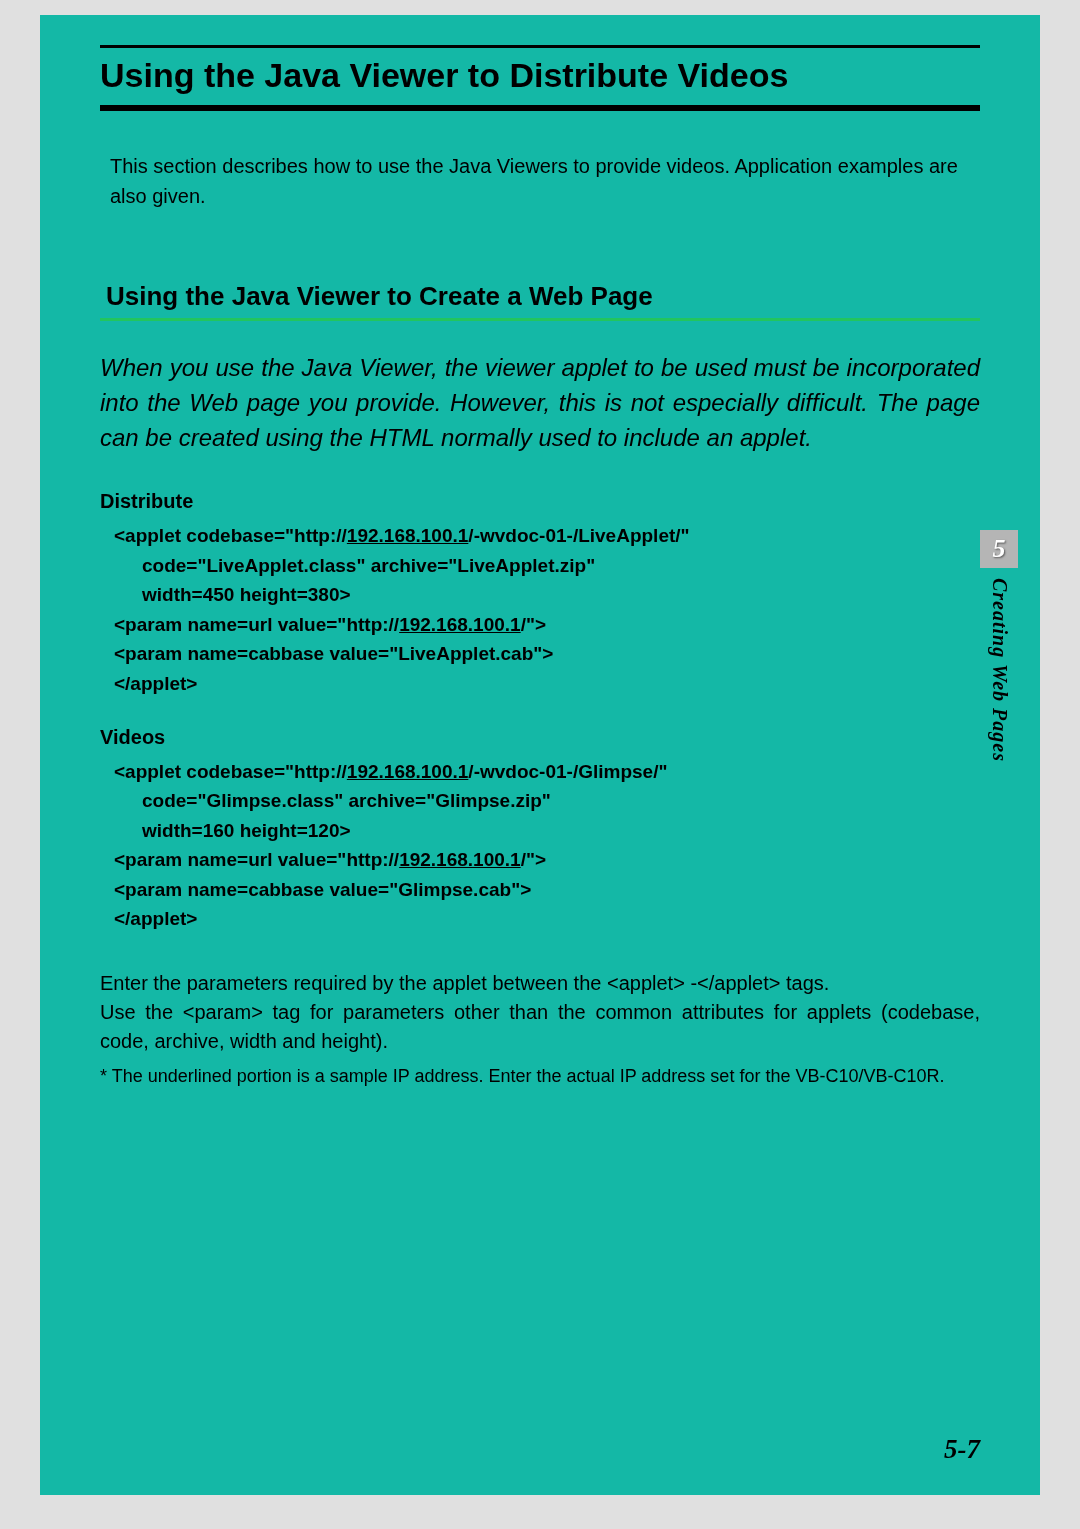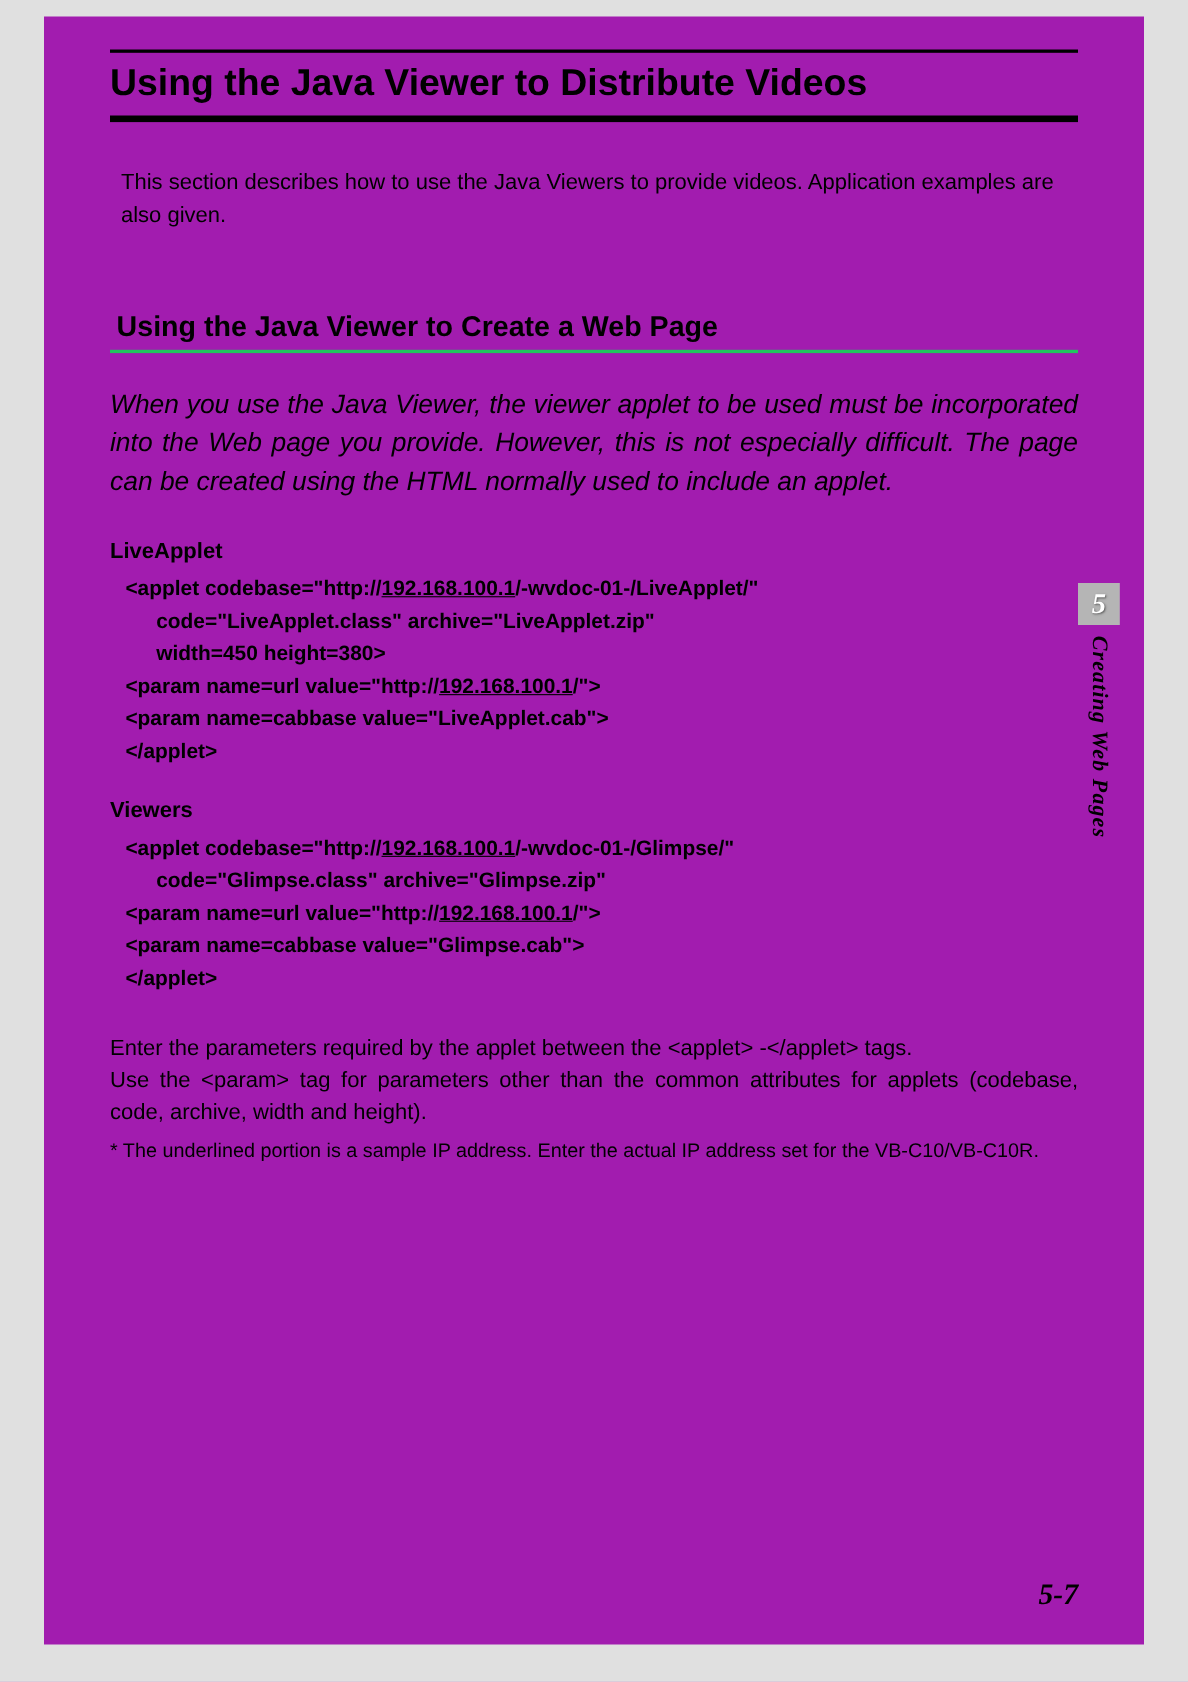--- a/index.html
+++ b/index.html
@@ -8,21 +8,21 @@
       box-sizing: border-box;
     }
     body {
       font-family: Arial, Helvetica, sans-serif;
       background: #e0e0e0;
       width: 1080px;
       height: 1529px;
       position: relative;
     }
     .page {
-      background: #a21caf;
+      background: #14b8a6;
       width: 1000px;
       height: 1480px;
       margin: 15px auto 0;
       position: relative;
       padding: 30px 60px 30px 60px;
     }
     .main-title {
       font-size: 34px;
       font-weight: bold;
       color: #000;
@@ -146,36 +146,37 @@
 
   <h1 class="main-title">Using the Java Viewer to Distribute Videos</h1>
 
   <p class="intro-text">This section describes how to use the Java Viewers to provide videos. Application examples are also given.</p>
 
   <h2 class="section-title">Using the Java Viewer to Create a Web Page</h2>
 
   <p class="section-text">When you use the Java Viewer, the viewer applet to be used must be incorporated into the Web page you provide. However, this is not especially difficult. The page can be created using the HTML normally used to include an applet.</p>
 
   <div>
-    <div class="code-label">LiveApplet</div>
+    <div class="code-label">Distribute</div>
     <div class="code-block">
       <span class="line"><span>&lt;applet codebase="http://</span><span class="underline">192.168.100.1</span><span>/-wvdoc-01-/LiveApplet/"</span></span>
       <span class="indent1">code="LiveApplet.class" archive="LiveApplet.zip"</span>
       <span class="indent1">width=450 height=380&gt;</span>
       <span class="line"><span> &lt;param name=url     value="http://</span><span class="underline">192.168.100.1</span><span>/"&gt;</span></span>
       <span class="line"> &lt;param name=cabbase value="LiveApplet.cab"&gt;</span>
       <span class="line"> &lt;/applet&gt;</span>
     </div>
   </div>
 
   <div>
-    <div class="code-label">Viewers</div>
+    <div class="code-label">Videos</div>
     <div class="code-block">
       <span class="line"><span>&lt;applet codebase="http://</span><span class="underline">192.168.100.1</span><span>/-wvdoc-01-/Glimpse/"</span></span>
       <span class="indent1">code="Glimpse.class" archive="Glimpse.zip"</span>
+      <span class="indent1">width=160 height=120&gt;</span>
       <span class="line"><span> &lt;param name=url     value="http://</span><span class="underline">192.168.100.1</span><span>/"&gt;</span></span>
       <span class="line"> &lt;param name=cabbase value="Glimpse.cab"&gt;</span>
       <span class="line"> &lt;/applet&gt;</span>
     </div>
   </div>
 
   <div class="section-text-2">
     <div>Enter the parameters required by the applet between the &lt;applet&gt; -&lt;/applet&gt; tags.</div>
     <div>Use the &lt;param&gt; tag for parameters other than the common attributes for applets (codebase, code, archive, width and height).</div>
   </div>

